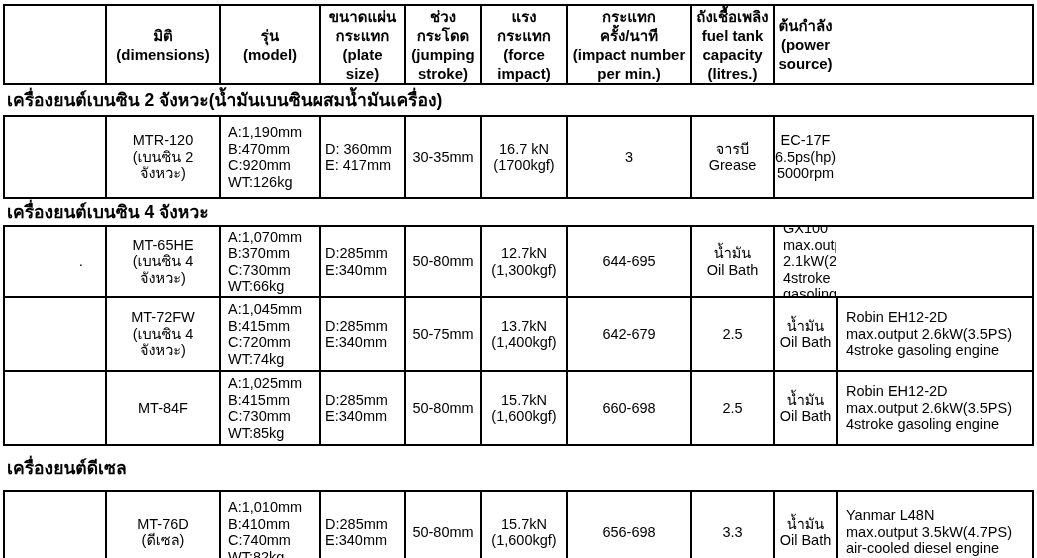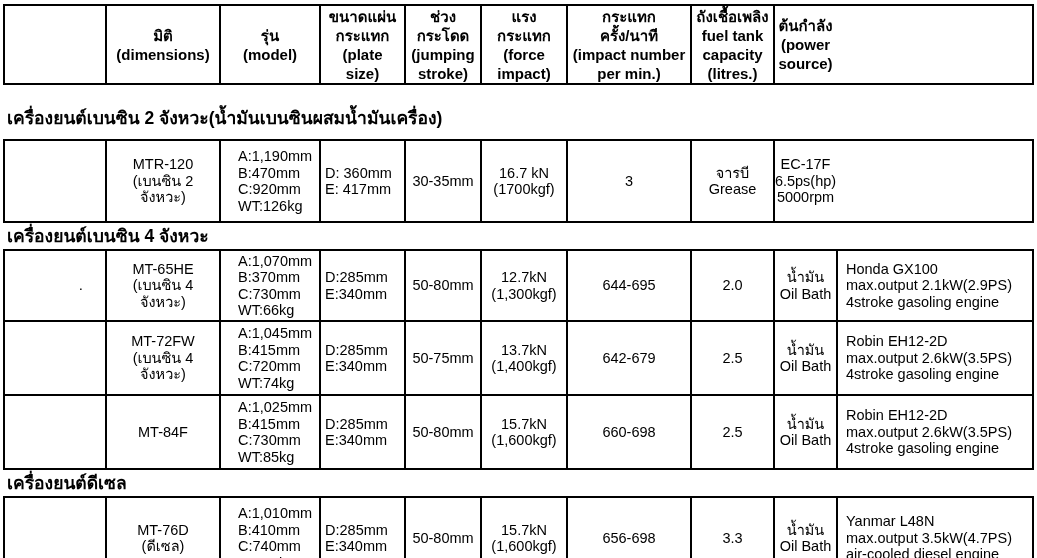--- a/index.html
+++ b/index.html
@@ -24,37 +24,37 @@
     display:flex; flex-direction:column; justify-content:center;
     white-space:pre-line;
     font-size:14.5px; line-height:16.5px;
     padding:2px 3px;
     overflow:hidden;
   }
   .c:first-child { border-left:none; }
   .hd { font-weight:bold; font-size:15px; line-height:19px; text-align:center; align-items:center; }
   .tc { text-align:center; align-items:center; }
   .tl { text-align:left; align-items:flex-start; }
-  .pad7 { padding-left:17px; }
+  .pad7 { padding-left:7px; }
   .pad12 { padding-left:4px; }
   .pad8 { padding-left:8px; }
   .band {
     display:flex; align-items:center;
     font-weight:bold; font-size:17.5px;
     padding-left:4px;
     width:1031px;
   }
   .h-hdr { height:81px; }
-  .band1 { height:42px;margin-top:12px; }
+  .band1 { height:30px; }
   .h-r0 { height:84px; }
   .band2 { height:26px; }
   .h-r1 { height:73px; }
   .h-r2 { height:74px; }
   .h-r3 { height:74px; }
-  .band3 { height:26px; }
+  .band3 { height:44px; }
   .h-r4 { height:84px; }
   .dot { justify-content:center; align-items:flex-end; padding-right:22px; font-size:15px; }
 </style>
 </head>
 <body>
 
 <div class="page">
 
   <div class="grid first h-hdr">
     <div class="c hd"></div>
@@ -114,21 +114,20 @@
     <div class="c tl pad7">A:1,070mm
 B:370mm
 C:730mm
 WT:66kg</div>
     <div class="c tl pad12">D:285mm
 E:340mm</div>
     <div class="c tc">50-80mm</div>
     <div class="c tc">12.7kN
 (1,300kgf)</div>
     <div class="c tc">644-695</div>
-    <div class="c tc">2.0</div>
     <div class="c tc">น้ำมัน
 Oil Bath</div>
     <div class="c tl pad8">Honda GX100
 max.output 2.1kW(2.9PS)
 4stroke gasoling engine</div>
   </div>
 
   <div class="grid h-r2">
     <div class="c"></div>
     <div class="c tc">MT-72FW

